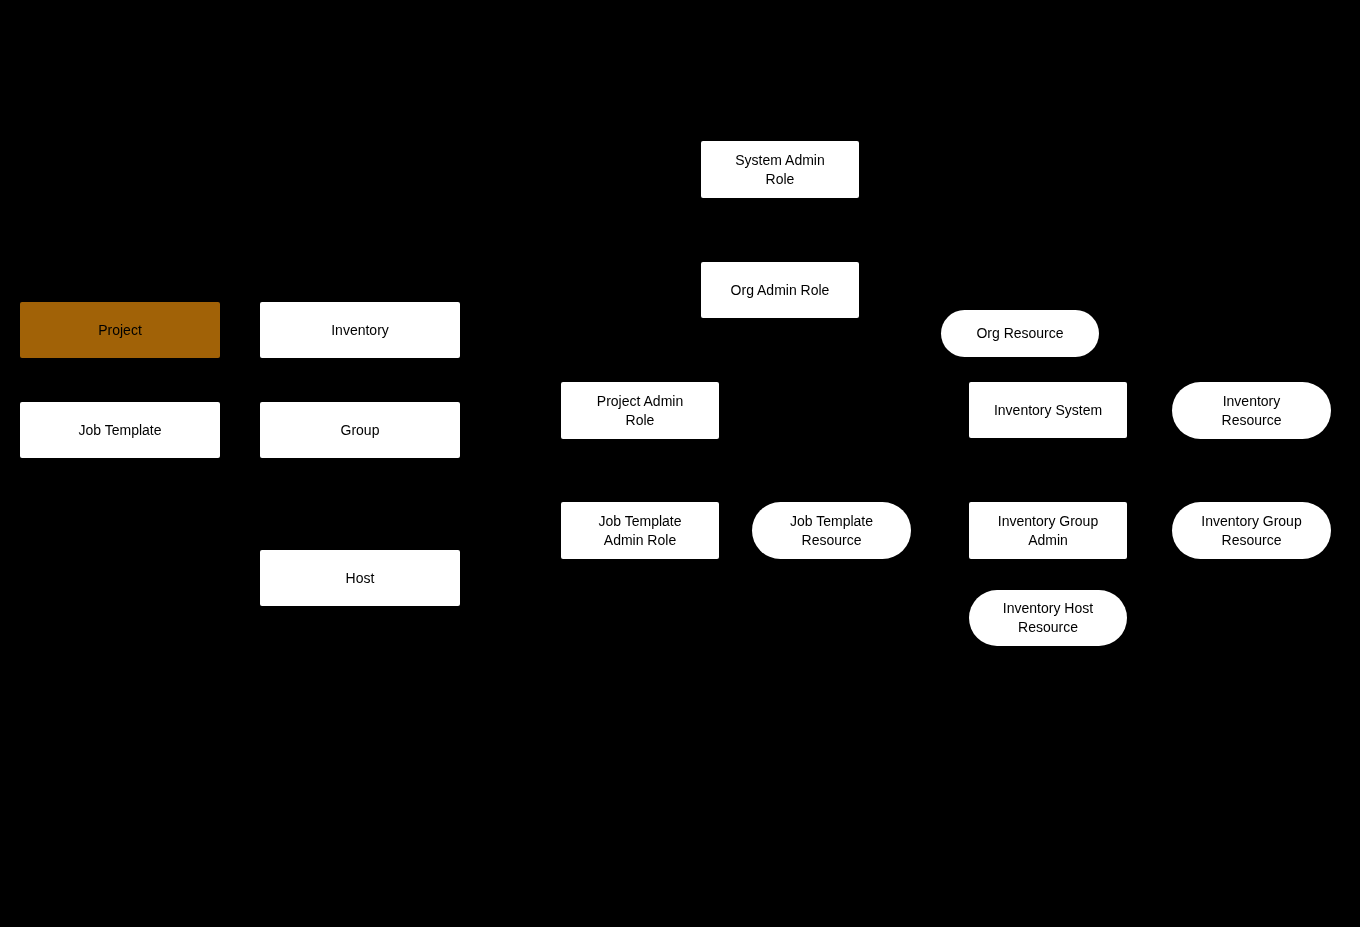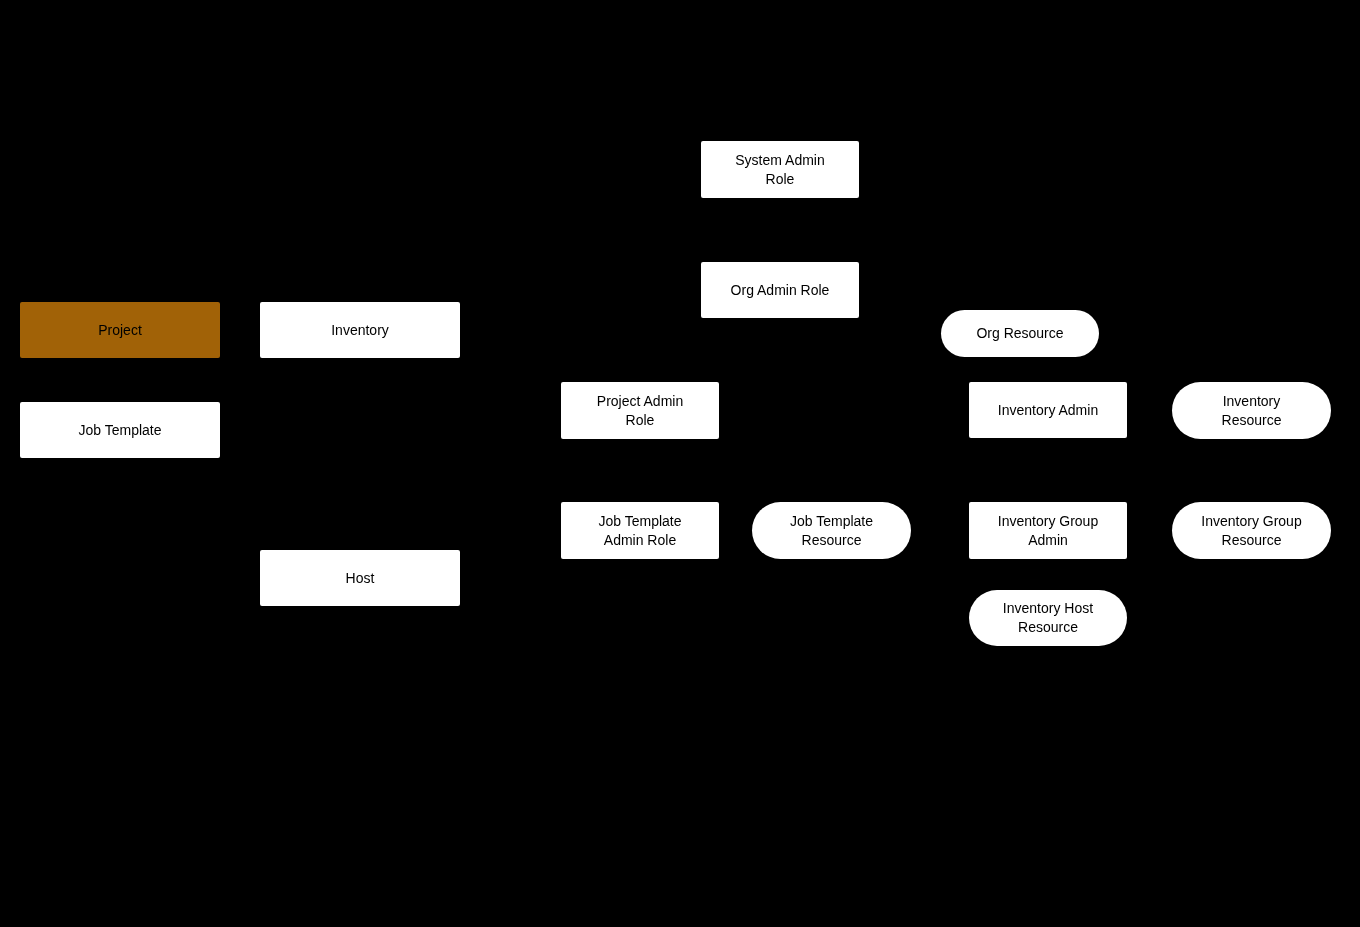--- a/index.html
+++ b/index.html
@@ -36,28 +36,29 @@
     border-radius: 999px;
   }
 </style>
 </head>
 <body>
 
 <div id="canvas" style="background: rgb(0, 0, 0);">
     <div class="node rect" style="left: 20px; top: 302px; width: 200px; height: 56px; background: #a16207; color: rgb(0, 0, 0);">Project</div>
     <div class="node rect" style="left: 260px; top: 302px; width: 200px; height: 56px; background: rgb(255, 255, 255); color: rgb(0, 0, 0);">Inventory</div>
     <div class="node rect" style="left: 20px; top: 402px; width: 200px; height: 56px; background: rgb(255, 255, 255); color: rgb(0, 0, 0);">Job Template</div>
+    <div class="node rect" style="left: 260px; top: 402px; width: 200px; height: 56px; background: rgb(255, 255, 255); color: rgb(0, 0, 0);">Group</div>
     <div class="node rect" style="left: 260px; top: 502px; width: 200px; height: 56px; background: rgb(255, 255, 255); color: rgb(0, 0, 0); margin-top: 48px;">Host</div>
     <div class="node rect" style="left: 701px; top: 141px; width: 158px; height: 57px; background: rgb(255, 255, 255); color: rgb(0, 0, 0);">System Admin
 Role</div>
     <div class="node rect" style="left: 701px; top: 262px; width: 158px; height: 56px; background: rgb(255, 255, 255); color: rgb(0, 0, 0);">Org Admin Role</div>
     <div class="node pill" style="left: 941px; top: 262px; width: 158px; height: 47px; background: #ffffff; color: rgb(0, 0, 0); margin-top: 48px;">Org Resource</div>
     <div class="node rect" style="left: 561px; top: 382px; width: 158px; height: 57px; background: rgb(255, 255, 255); color: rgb(0, 0, 0);">Project Admin
 Role</div>
-    <div class="node rect" style="left: 969px; top: 382px; width: 158px; height: 56px; background: rgb(255, 255, 255); color: rgb(0, 0, 0);">Inventory Admin</div>
+    <div class="node rect" style="left: 969px; top: 382px; width: 158px; height: 56px; background: rgb(255, 255, 255); color: rgb(0, 0, 0);">Inventory System</div>
     <div class="node pill" style="left: 1172px; top: 382px; width: 159px; height: 57px; background: rgb(255, 255, 255); color: rgb(0, 0, 0);">Inventory
 Resource</div>
     <div class="node rect" style="left: 561px; top: 502px; width: 158px; height: 57px; background: rgb(255, 255, 255); color: rgb(0, 0, 0);">Job Template
 Admin Role</div>
     <div class="node pill" style="left: 752px; top: 502px; width: 159px; height: 57px; background: rgb(255, 255, 255); color: rgb(0, 0, 0);">Job Template
 Resource</div>
     <div class="node rect" style="left: 969px; top: 502px; width: 158px; height: 57px; background: rgb(255, 255, 255); color: rgb(0, 0, 0);">Inventory Group
 Admin</div>
     <div class="node pill" style="left: 1172px; top: 502px; width: 159px; height: 57px; background: rgb(255, 255, 255); color: rgb(0, 0, 0);">Inventory Group
 Resource</div>

